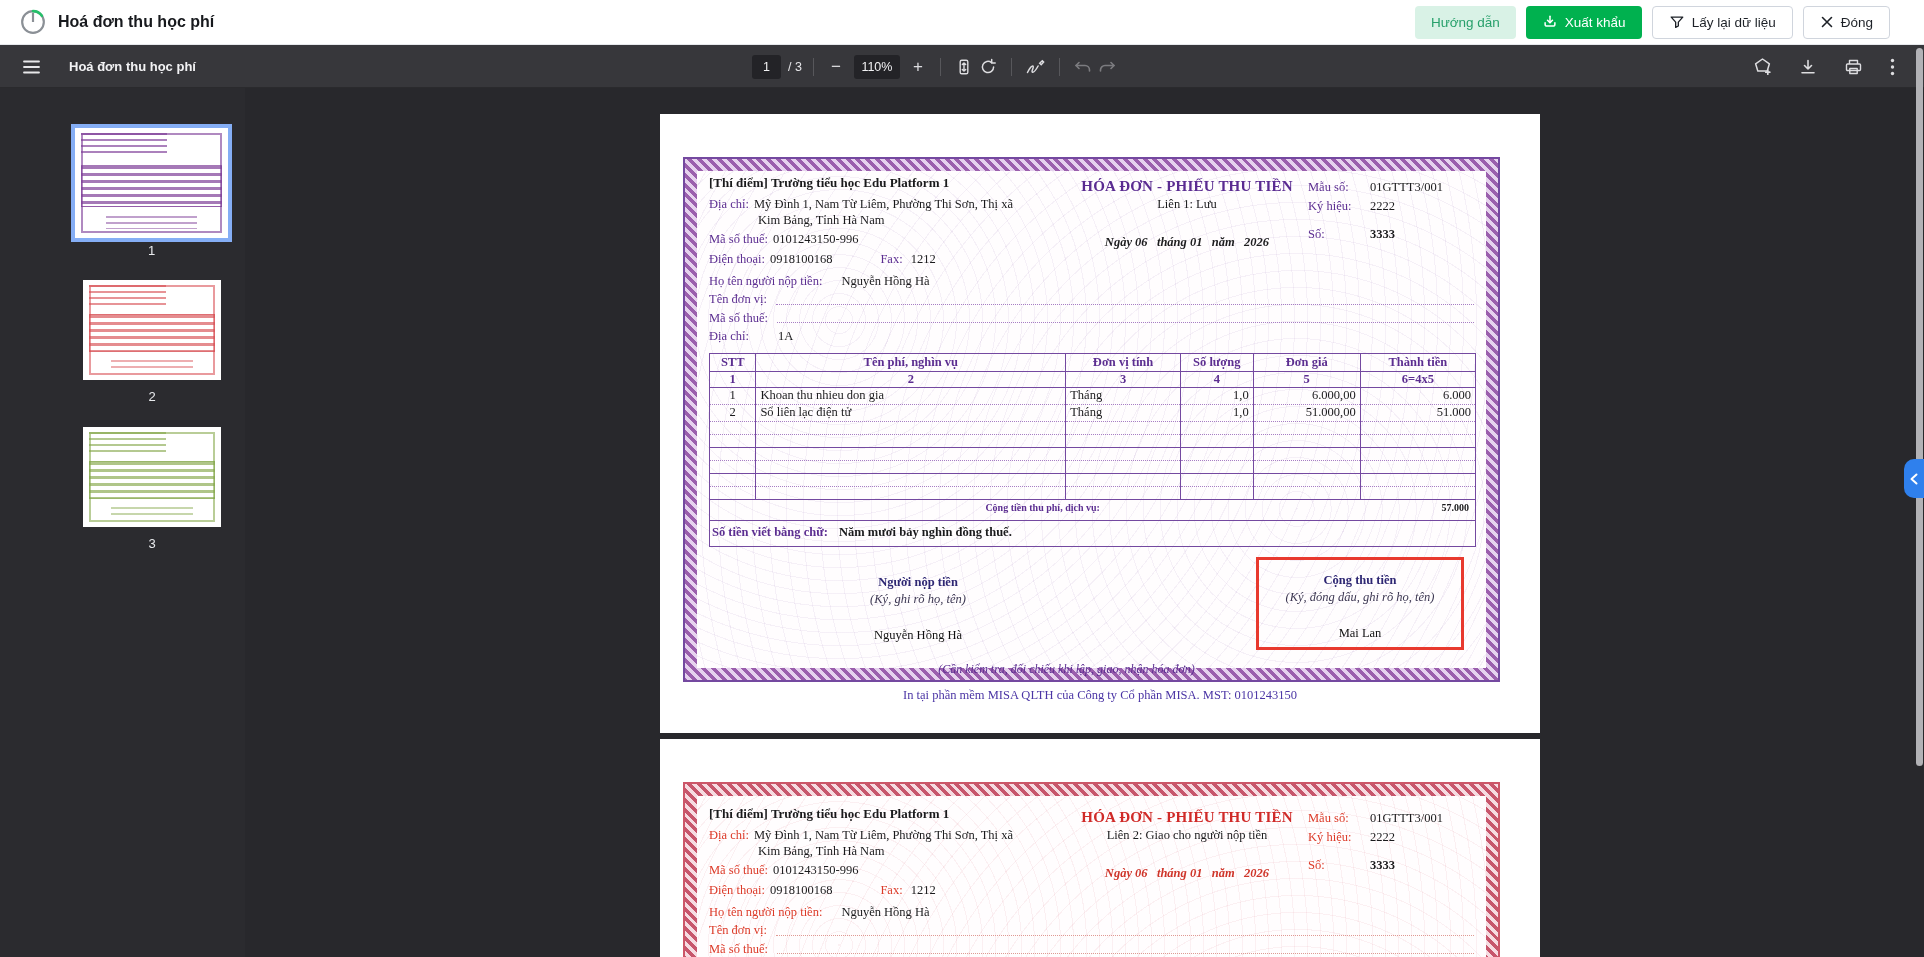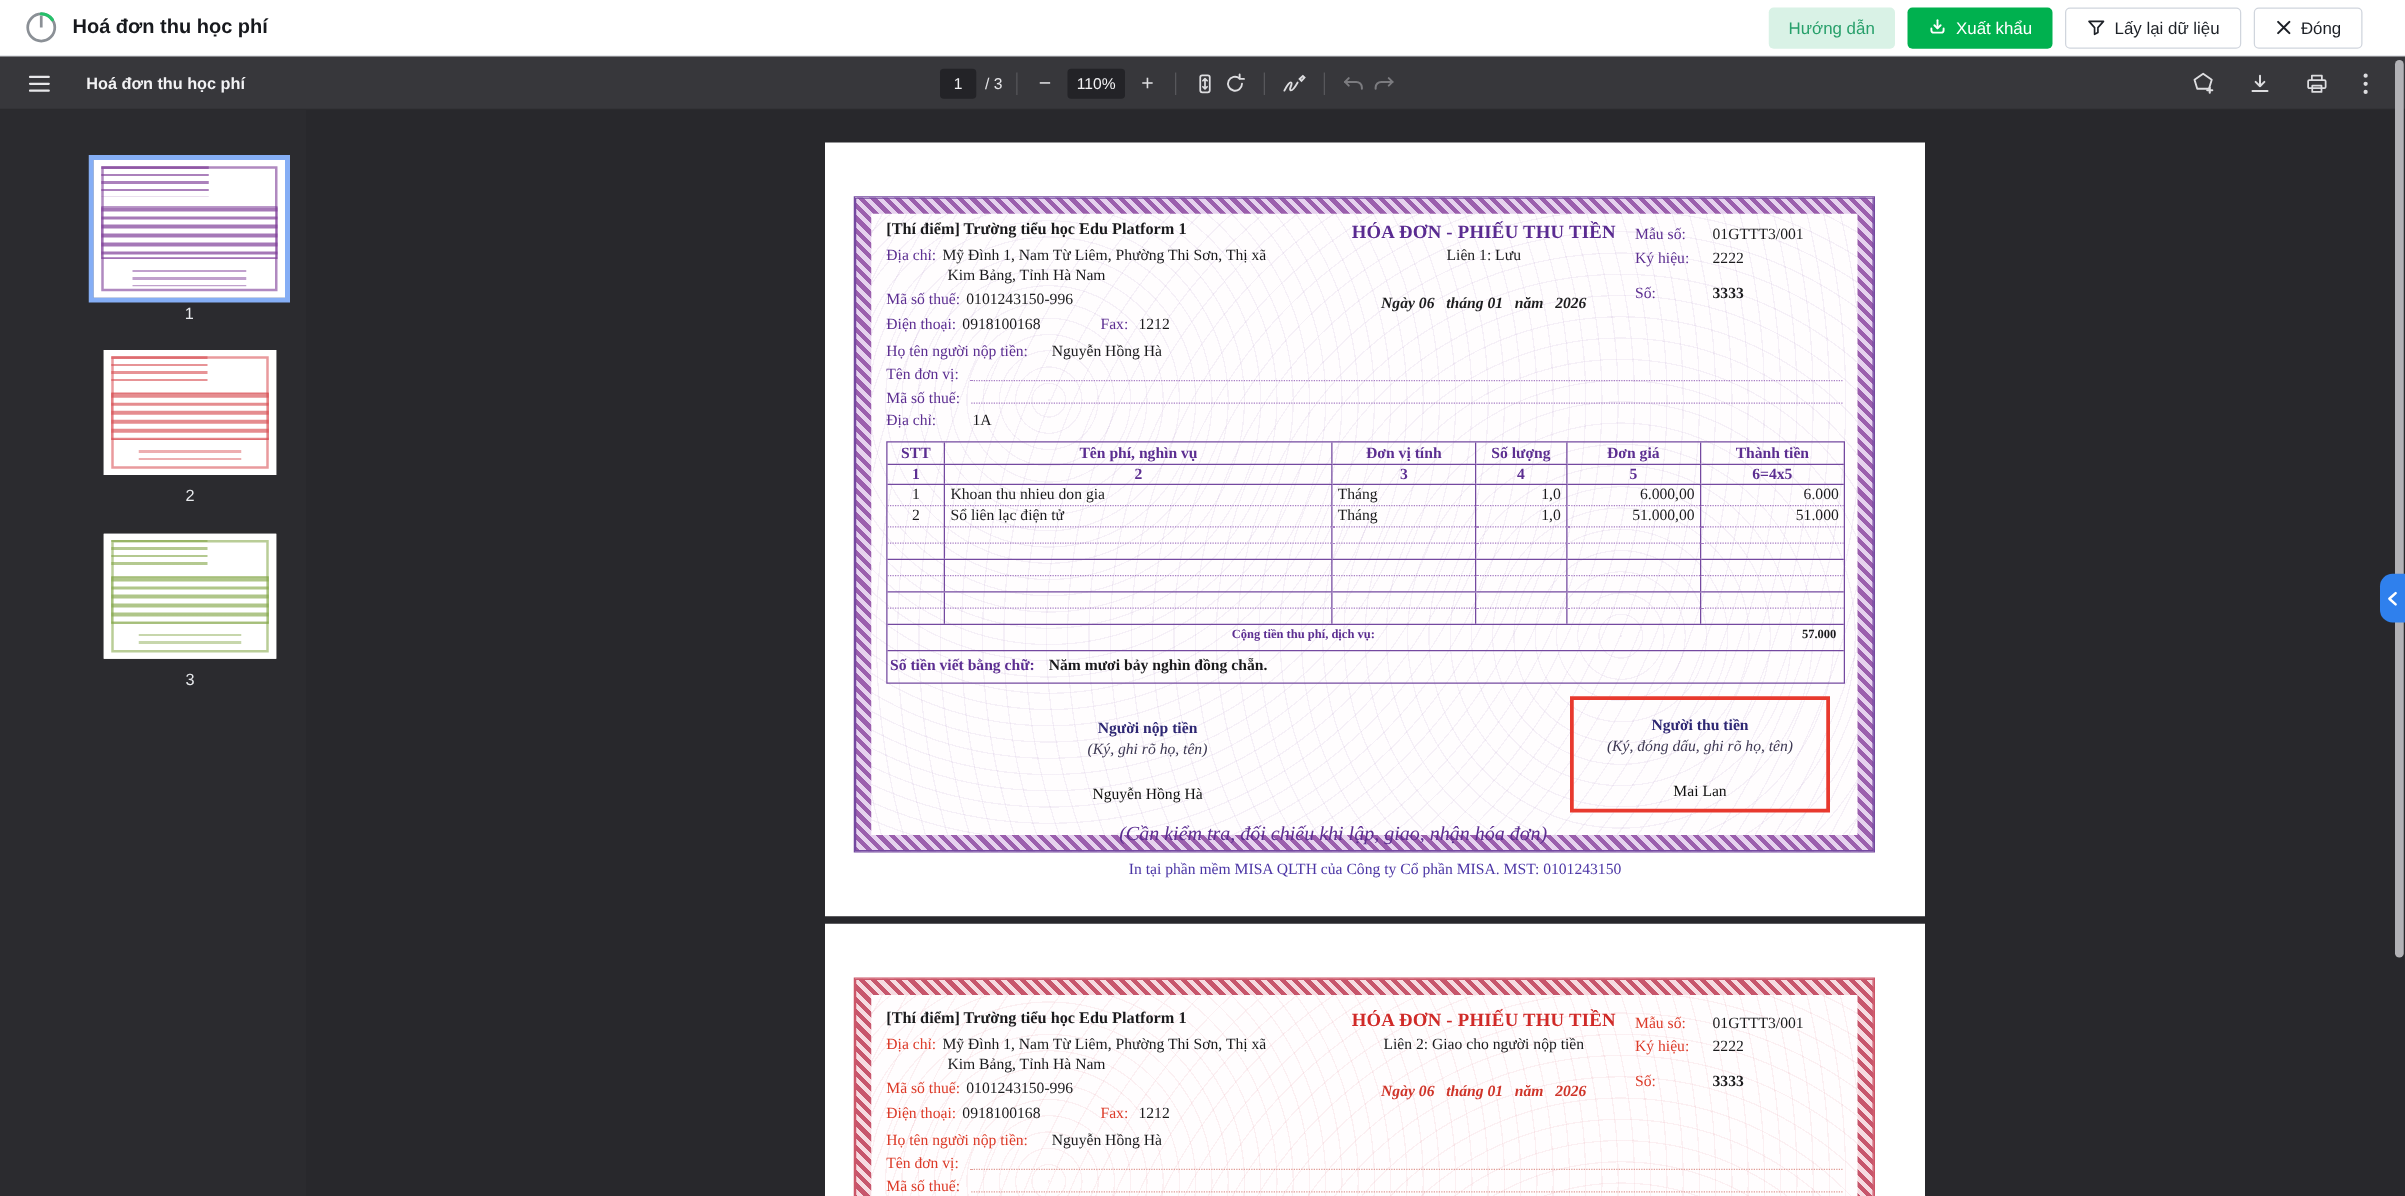--- a/index.html
+++ b/index.html
@@ -123,21 +123,21 @@
   .words-val { font-weight:bold; margin-left:8px; }
 
   .sign-row { position:relative; margin-top:14px; height:110px; }
   .sign-left { position:absolute; left:69px; width:280px; text-align:center; top:14px; }
   .sign-title { font-weight:bold; color:var(--sign); }
   .sign-note { font-style:italic; color:#3c3752; margin-top:2px; }
   .sign-name { margin-top:21px; color:#111; }
   .sign-right { position:absolute; right:12px; top:-4px; width:208px; height:93px;
     border:3px solid #e8392e; text-align:center; padding-top:13px; }
   .check-note { position:absolute; left:0; right:0; bottom:-9px; text-align:center;
-    transform:translateX(-25px); font-style:italic; color:var(--lab); font-size:16px; z-index:2; }
+    transform:translateX(-25px); font-style:italic; color:var(--lab); font-size:12px; z-index:2; }
   .print-note { position:absolute; left:0; right:0; top:574px; text-align:center;
     color:#4b35a5; font-size:12.5px; font-family:"Liberation Serif", serif; }
 
   
   .scroll-thumb { position:absolute; right:1px; top:48px; width:7px; height:718px;
     background:#b2b2b6; border-radius:4px; z-index:40; }
   .side-tab { position:absolute; right:0; top:459px; width:20px; height:39px;
     background:#2f80ed; border:none; border-radius:10px 0 0 10px; cursor:pointer;
     display:flex; align-items:center; justify-content:center; z-index:45; }
 </style>
@@ -456,32 +456,32 @@
                     <td></td>
                   </tr>
               </tbody>
             </table>
             <div class="total-row">
               <span class="total-lab">Cộng tiền thu phí, dịch vụ:</span>
               <span class="total-val">57.000</span>
             </div>
             <div class="words-row">
               <span class="words-lab">Số tiền viết bằng chữ:</span>
-              <span class="words-val">Năm mươi bảy nghìn đồng chẵn.</span>
+              <span class="words-val">Năm mươi bảy nghìn đồng thuế.</span>
             </div>
           </div>
 
           <div class="sign-row">
             <div class="sign-left">
               <div class="sign-title">Người nộp tiền</div>
               <div class="sign-note">(Ký, ghi rõ họ, tên)</div>
               <div class="sign-name">Nguyễn Hồng Hà</div>
             </div>
             <div class="sign-right">
-              <div class="sign-title">Người thu tiền</div>
+              <div class="sign-title">Cộng thu tiền</div>
               <div class="sign-note">(Ký, đóng dấu, ghi rõ họ, tên)</div>
               <div class="sign-name">Mai Lan</div>
             </div>
           </div>
 
           <div class="check-note">(Cần kiểm tra, đối chiếu khi lập, giao, nhận hóa đơn)</div>
         </div>
       </div>
       <div class="print-note">In tại phần mềm MISA QLTH của Công ty Cổ phần MISA. MST: 0101243150</div>
     </section>

